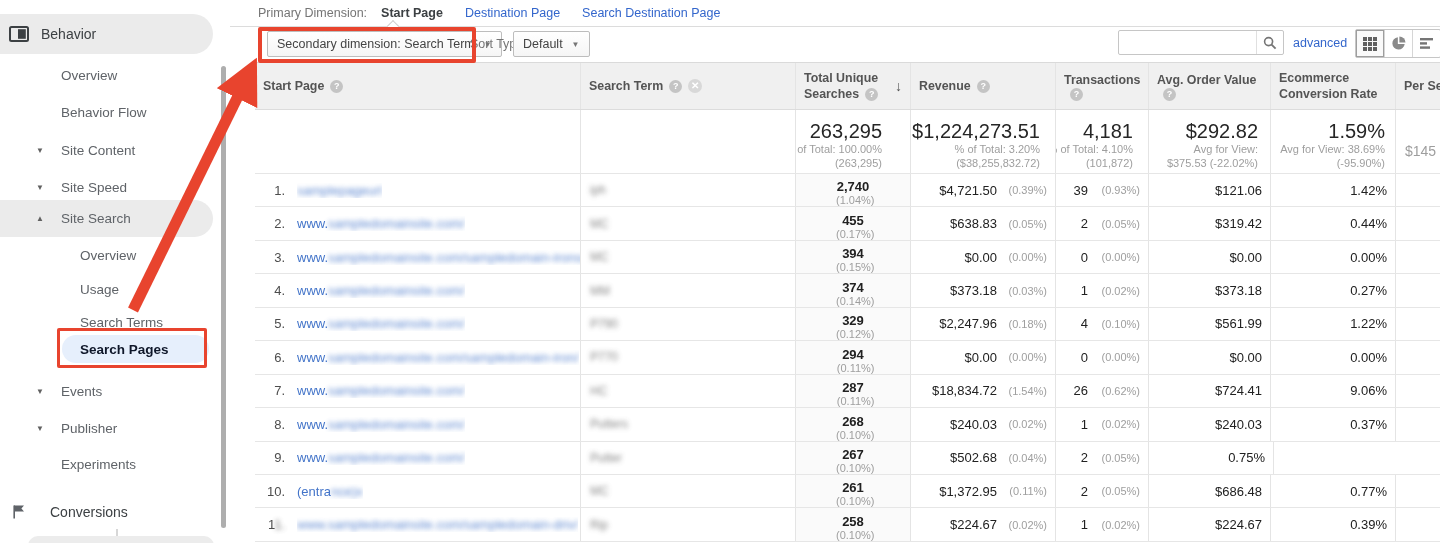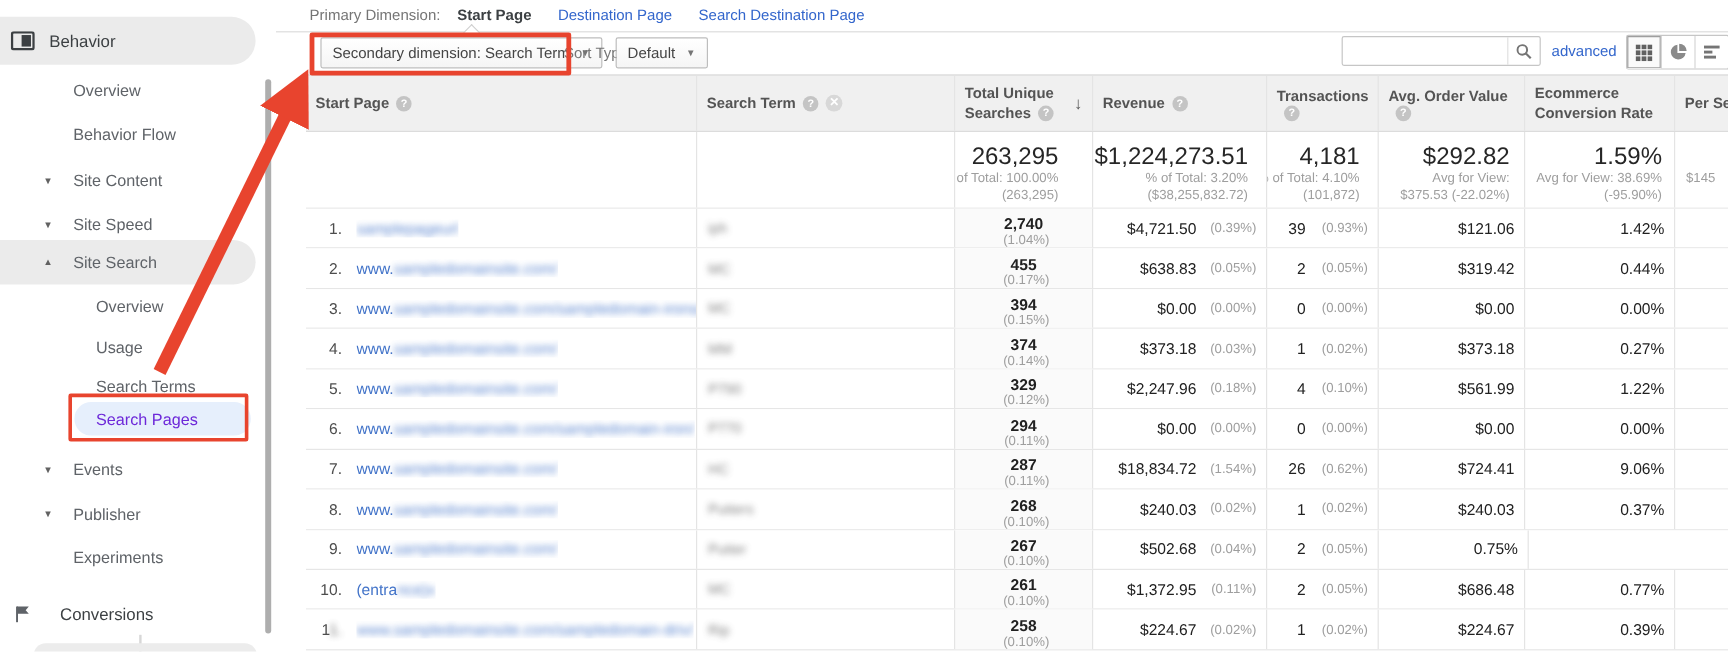--- a/index.html
+++ b/index.html
@@ -14,21 +14,21 @@
   .pill.behavior{top:14px;height:40px;width:213px;}
   .pill.sitesearch{top:200px;height:37px;width:213px;}
   .pill.partial{top:536px;left:28px;width:186px;height:12px;border-radius:10px 10px 0 0;background:#ececec;}
   .bluepill{position:absolute;left:62px;top:335px;width:147px;height:28px;background:#e6effc;border-radius:14px;}
   .nav-item{position:absolute;height:26px;display:flex;align-items:center;font-size:13.5px;color:#5f6368;cursor:pointer;}
   .nav-item .lbl{white-space:nowrap;}
   .nav-section-lbl{font-size:14px;color:#3c4043;}
   .caret{font-size:8px;color:#616161;position:absolute;left:36px;}
   .lvl1 .lbl{margin-left:61px;}
   .lvl2 .lbl{margin-left:80px;}
-  .sel .lbl{color:#6d28d9;font-weight:normal;}
+  .sel .lbl{color:#0f172a;font-weight:bold;}
   .side-icon{position:absolute;left:6px;width:26px;height:20px;display:flex;align-items:center;justify-content:center;}
   .scrollbar{position:absolute;left:221px;top:66px;width:5px;height:462px;background:#aeaeae;border-radius:3px;}
   .indent-line{position:absolute;left:116px;top:529px;width:2px;height:14px;background:#d7d7d7;}
   
   .main{position:absolute;left:230px;top:0;width:1210px;height:543px;}
   .primary-bar{position:absolute;left:0;top:0;width:1210px;height:26px;border-bottom:1px solid #dcdcdc;
     display:flex;align-items:center;font-size:12.5px;}
   .primary-bar .pd-label{margin-left:28px;color:#757575;}
   .ptab{margin-left:22px;cursor:pointer;white-space:nowrap;}
   .ptab.active{color:#3c4043;font-weight:bold;margin-left:14px;cursor:default;}
@@ -67,21 +67,21 @@
     font-size:9px;font-weight:bold;align-items:center;justify-content:center;margin-left:6px;flex:0 0 auto;cursor:pointer;}
   .xcirc{display:inline-flex;width:14px;height:14px;border-radius:50%;background:#d8d8d8;color:#fff;
     font-size:10px;align-items:center;justify-content:center;margin-left:6px;flex:0 0 auto;cursor:pointer;}
   .sort-arrow{position:absolute;right:8px;top:50%;transform:translateY(-50%);font-size:14px;color:#555;}
   
   .tsum{height:64px;}
   .sum-cell{display:flex;flex-direction:column;align-items:flex-end;padding-top:9px;}
   .big{font-size:20px;color:#262626;line-height:24px;white-space:nowrap;}
   .sub{font-size:11px;color:#9e9e9e;line-height:13.5px;white-space:nowrap;}
   .pr28{padding-right:28px;} .pr15{padding-right:15px;} .pr12{padding-right:12px;} .pr10{padding-right:10px;}
-  .per-search-frag{position:absolute;left:9px;top:33px;font-size:11px;color:#9e9e9e;}
+  .per-search-frag{position:absolute;left:9px;top:33px;font-size:14px;color:#9e9e9e;}
   
   .drow{height:33.45px;}
   .drow .td{display:flex;align-items:center;}
   .drow .c3{background:#fafafa;}
   .num{width:30px;text-align:right;font-size:13px;color:#4d4d4d;flex:0 0 auto;white-space:nowrap;}
   .linkcell{margin-left:12px;font-size:13px;color:#4374c9;white-space:nowrap;overflow:hidden;}
   .term{margin-left:9px;font-size:12px;color:#6f6f6f;white-space:nowrap;}
   .blur{filter:blur(2.6px);opacity:.85;}
   .num-cell{justify-content:flex-end;}
   .v{font-size:13px;color:#212121;white-space:nowrap;}

